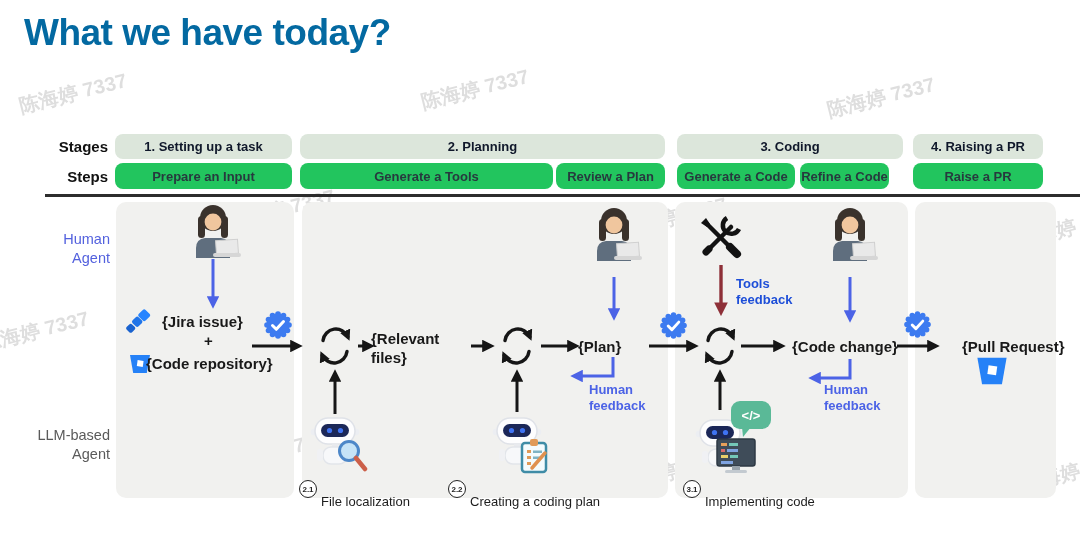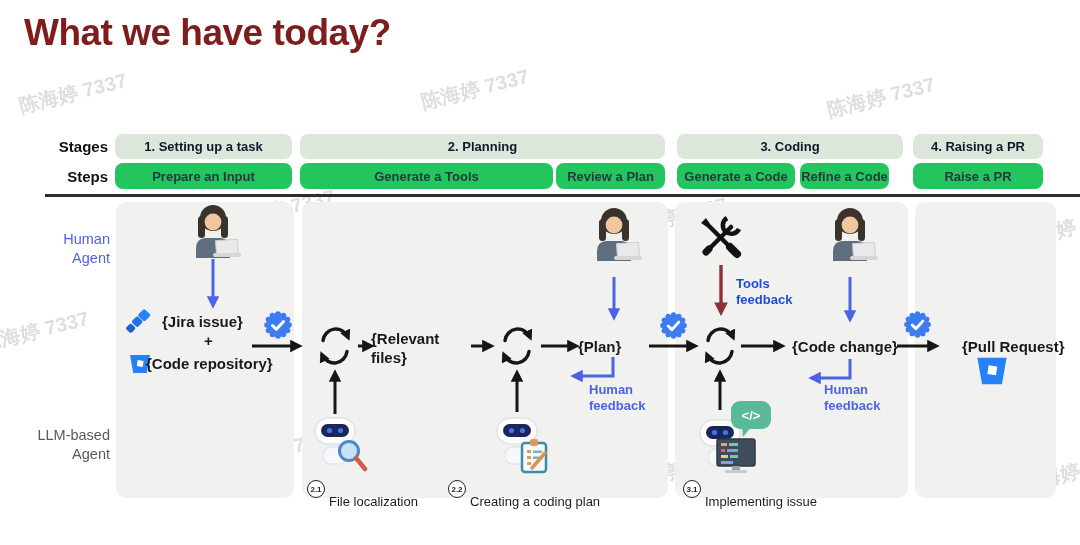--- a/index.html
+++ b/index.html
@@ -3,21 +3,21 @@
 <meta charset="utf-8">
 <style>
   html,body { margin:0; padding:0; background:#fff; }
   .stage {
     position:relative; width:1080px; height:545px; background:#ffffff;
     overflow:hidden; font-family:"Liberation Sans", sans-serif; color:#1a1a1a;
   }
   .abs { position:absolute; }
   .title {
     position:absolute; left:24px; top:12px; font-size:37px; font-weight:bold;
-    letter-spacing:-0.5px; color:#7f1d1d;
+    letter-spacing:-0.5px; color:#0369a1;
   }
   .wm {
     position:absolute; color:#9a9a9a; opacity:0.32; font-size:20px;
     transform:rotate(-14deg); white-space:nowrap; pointer-events:none; font-weight:bold;
   }
   .hdr-label { position:absolute; left:0; width:108px; text-align:right;
     font-size:15px; font-weight:bold; color:#111; }
   .pill {
     position:absolute; display:flex; align-items:center; justify-content:center;
     border-radius:8px; font-size:13px; font-weight:bold; color:#0f172a;
@@ -334,26 +334,26 @@
   <div class="ftext" style="left:792px;top:337px;width:116px">{Code change}</div>
   <div class="ftext" style="left:962px;top:337px;width:116px">{Pull Request}</div>
 
   <div class="fb fb-red" style="left:736px;top:276px">Tools
 feedback</div>
   <div class="fb fb-blue" style="left:589px;top:382px">Human
 feedback</div>
   <div class="fb fb-blue" style="left:824px;top:382px">Human
 feedback</div>
 
-  <div class="step-tag" style="left:307px;top:469px">
+  <div class="step-tag" style="left:299px;top:469px">
     <div class="tag-circle">2.1</div>
     <div class="tag-text">File localization</div>
   </div>
   <div class="step-tag" style="left:448px;top:469px">
     <div class="tag-circle">2.2</div>
     <div class="tag-text">Creating a coding plan</div>
   </div>
   <div class="step-tag" style="left:683px;top:469px">
     <div class="tag-circle">3.1</div>
-    <div class="tag-text">Implementing issue</div>
+    <div class="tag-text">Implementing code</div>
   </div>
 
 </div>
 
 </body></html>

